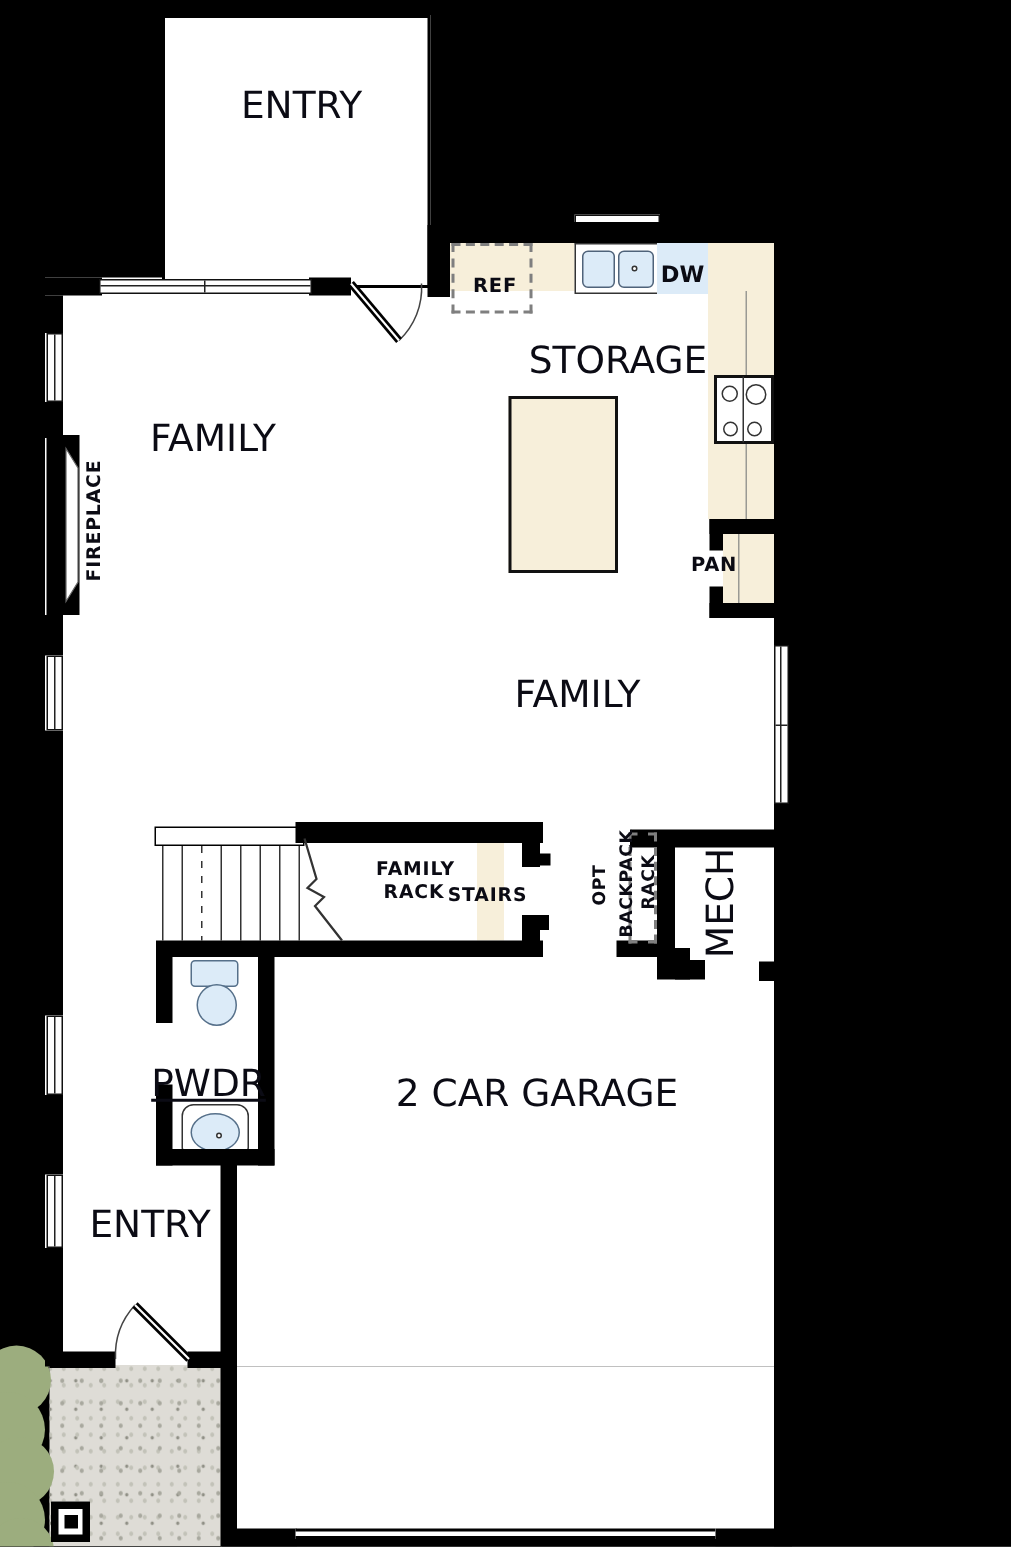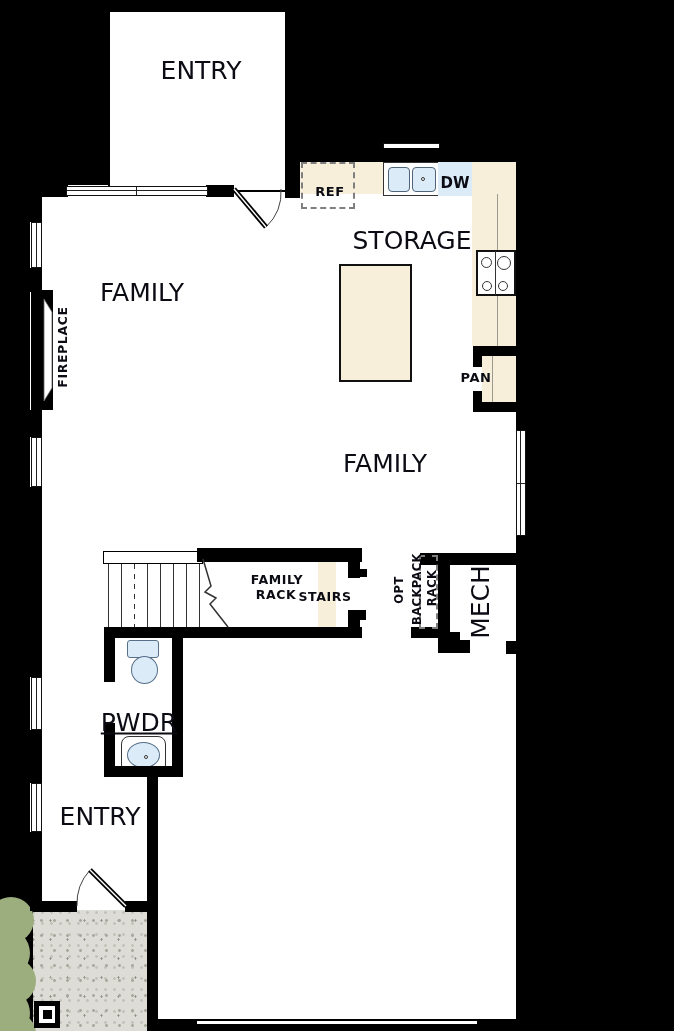--- a/index.html
+++ b/index.html
@@ -162,20 +162,21 @@
     <path d="M 77 906 A 50 50 0 0 1 90 870" fill="none" stroke="#444" stroke-width="1"></path>
     <line x1="126" y1="906" x2="90" y2="870" stroke="#000" stroke-width="5"></line>
     <line x1="126" y1="906" x2="90" y2="870" stroke="#fff" stroke-width="1.4"></line>
     <polyline points="203,559 211,586 205,592 216,598 210,604 228,627" fill="none" stroke="#333" stroke-width="1.5"></polyline>
   </svg>
 
   <div class="lbl big" style="left:201px;top:70px;">ENTRY</div>
   <div class="lbl big" style="left:412px;top:240px;">STORAGE</div>
   <div class="lbl big" style="left:142px;top:292px;">FAMILY</div>
   <div class="lbl big" style="left:385px;top:463px;">FAMILY</div>
+  <div class="lbl big" style="left:358px;top:729px;">2 CAR GARAGE</div>
   <div class="lbl big" style="left:139px;top:722px;text-decoration:underline;">PWDR</div>
   <div class="lbl big" style="left:100px;top:816px;">ENTRY</div>
   <div class="lbl big rot" style="left:480px;top:602px;">MECH</div>
   <div class="lbl rot fp" style="left:62px;top:347px;">FIREPLACE</div>
   <div class="lbl small" style="left:330px;top:191px;">REF</div>
   <div class="lbl dwf" style="left:455px;top:183px;">DW</div>
   <div class="lbl small" style="left:476px;top:377px;">PAN</div>
   <div class="lbl mid" style="left:277px;top:579px;">FAMILY</div>
   <div class="lbl mid" style="left:276px;top:594px;">RACK</div>
   <div class="lbl mid" style="left:278px;top:596px;margin-left:47px;">STAIRS</div>

